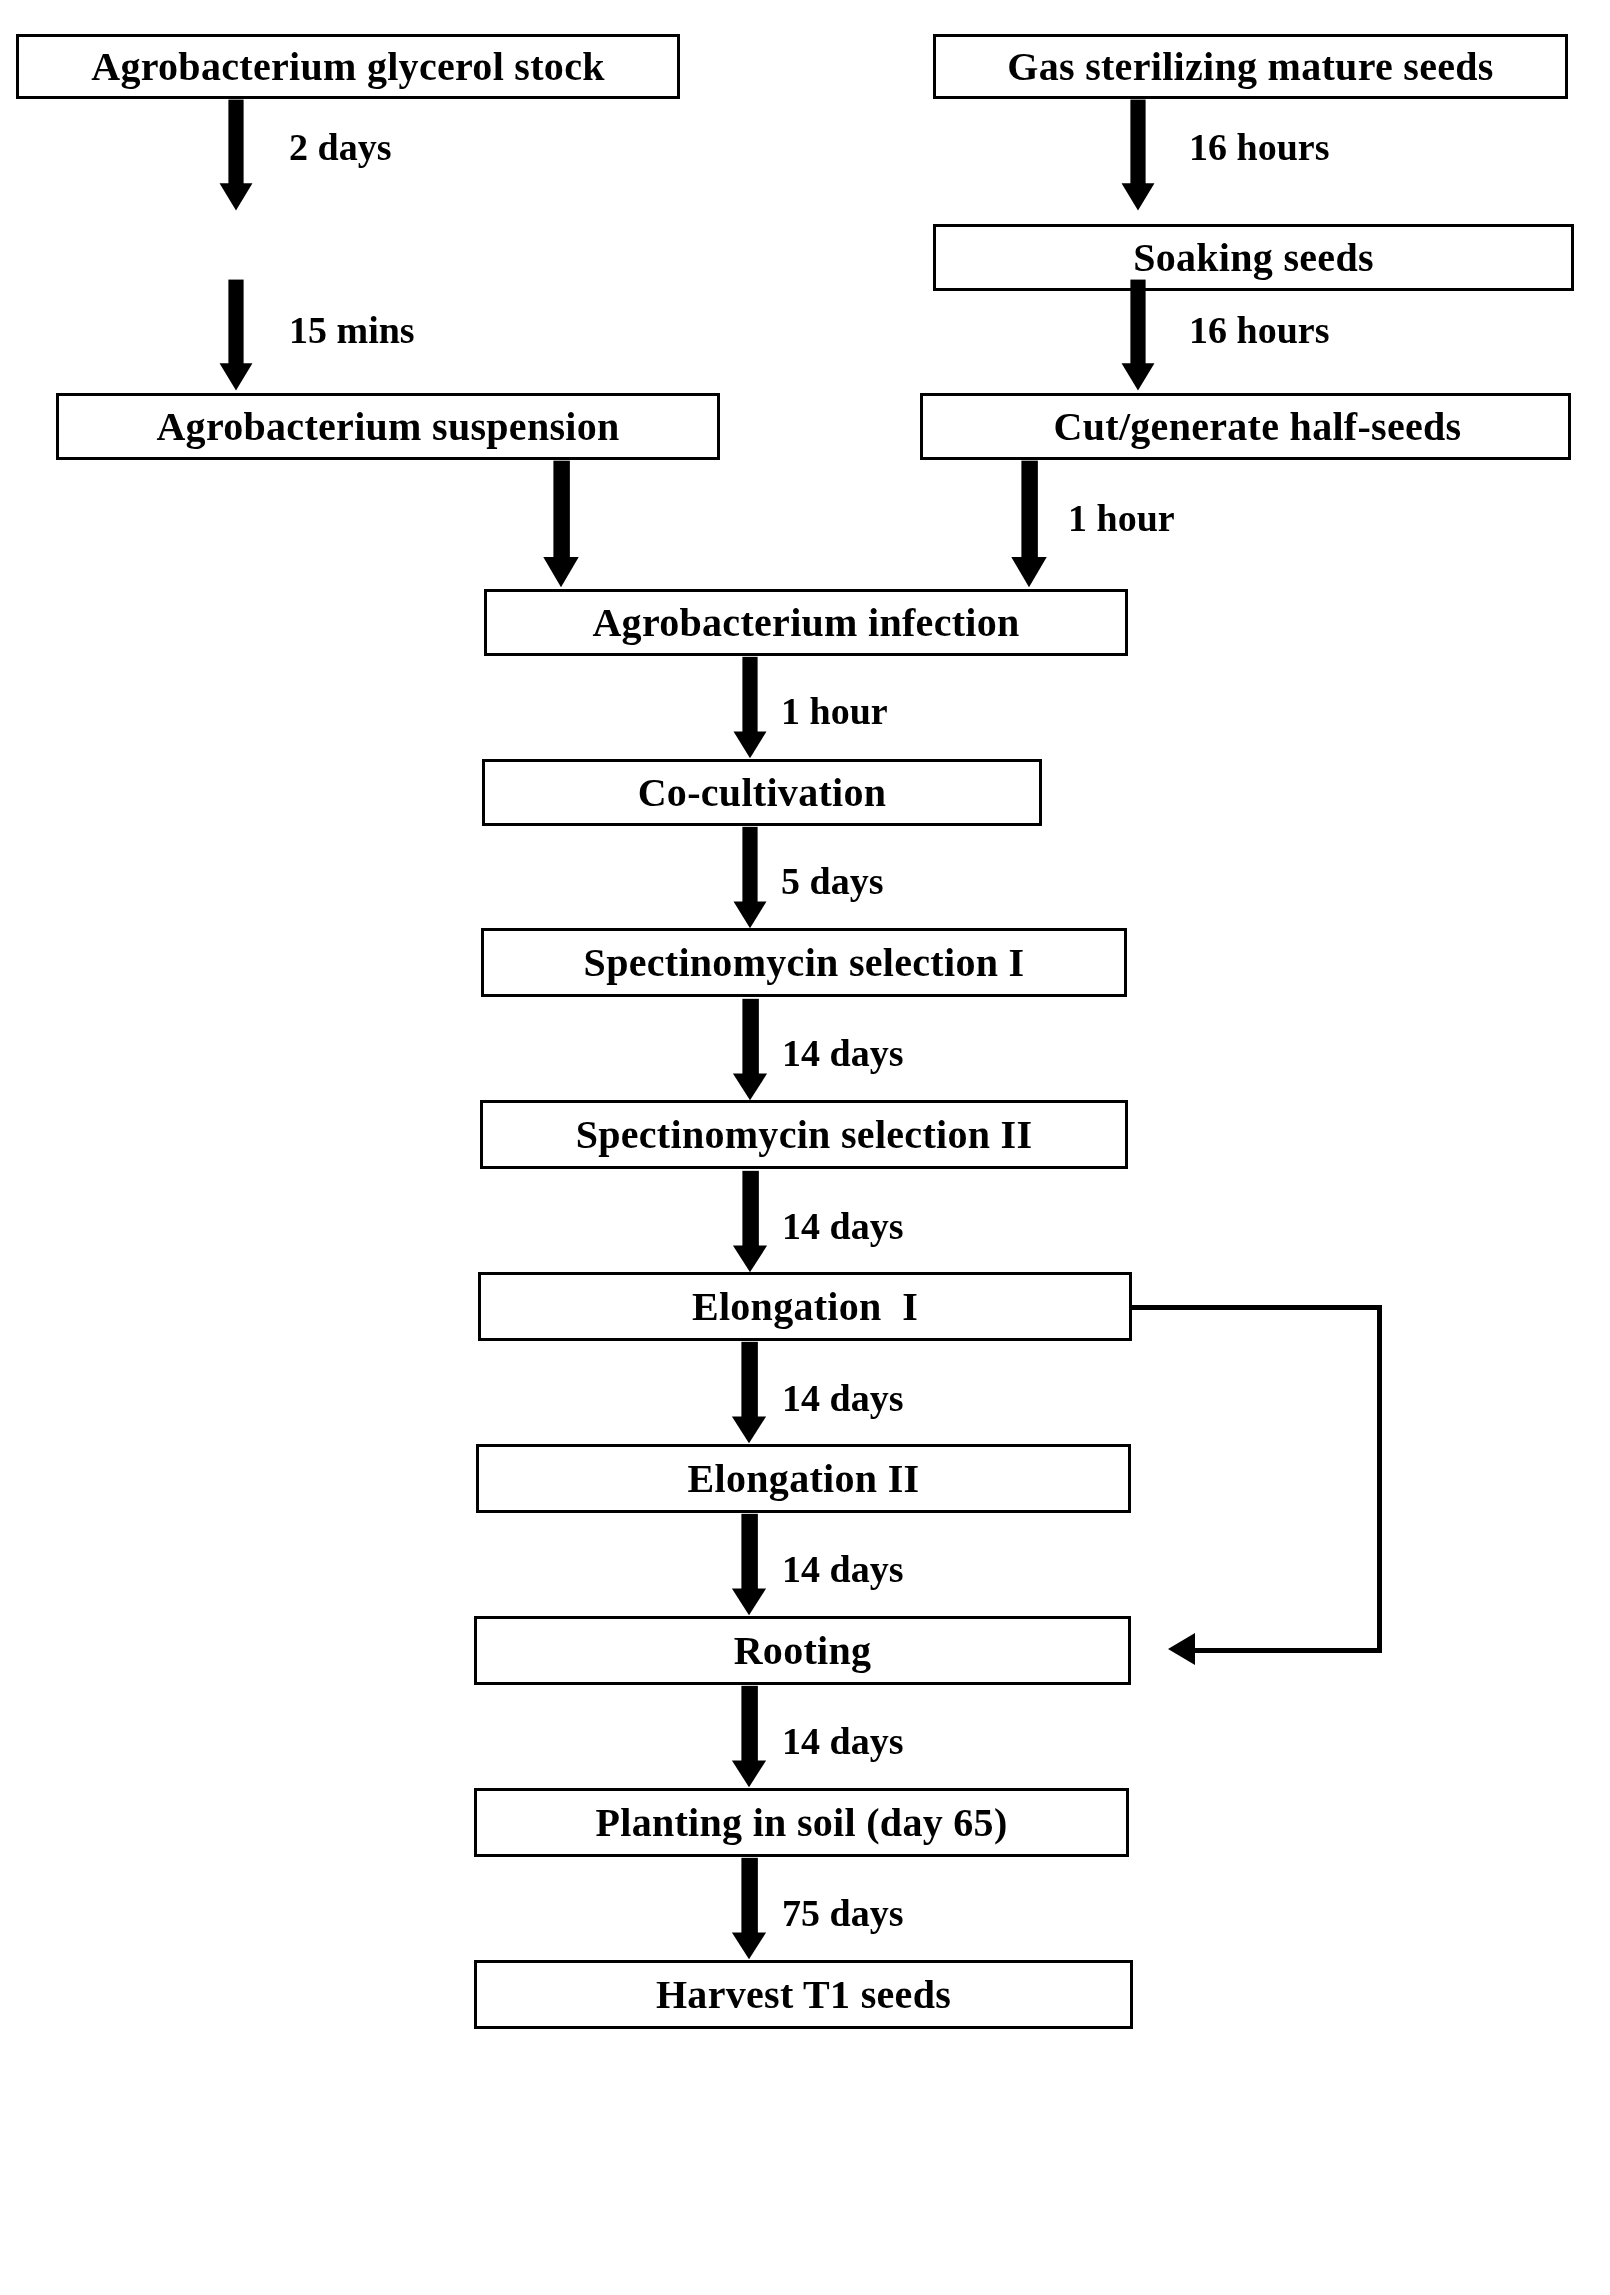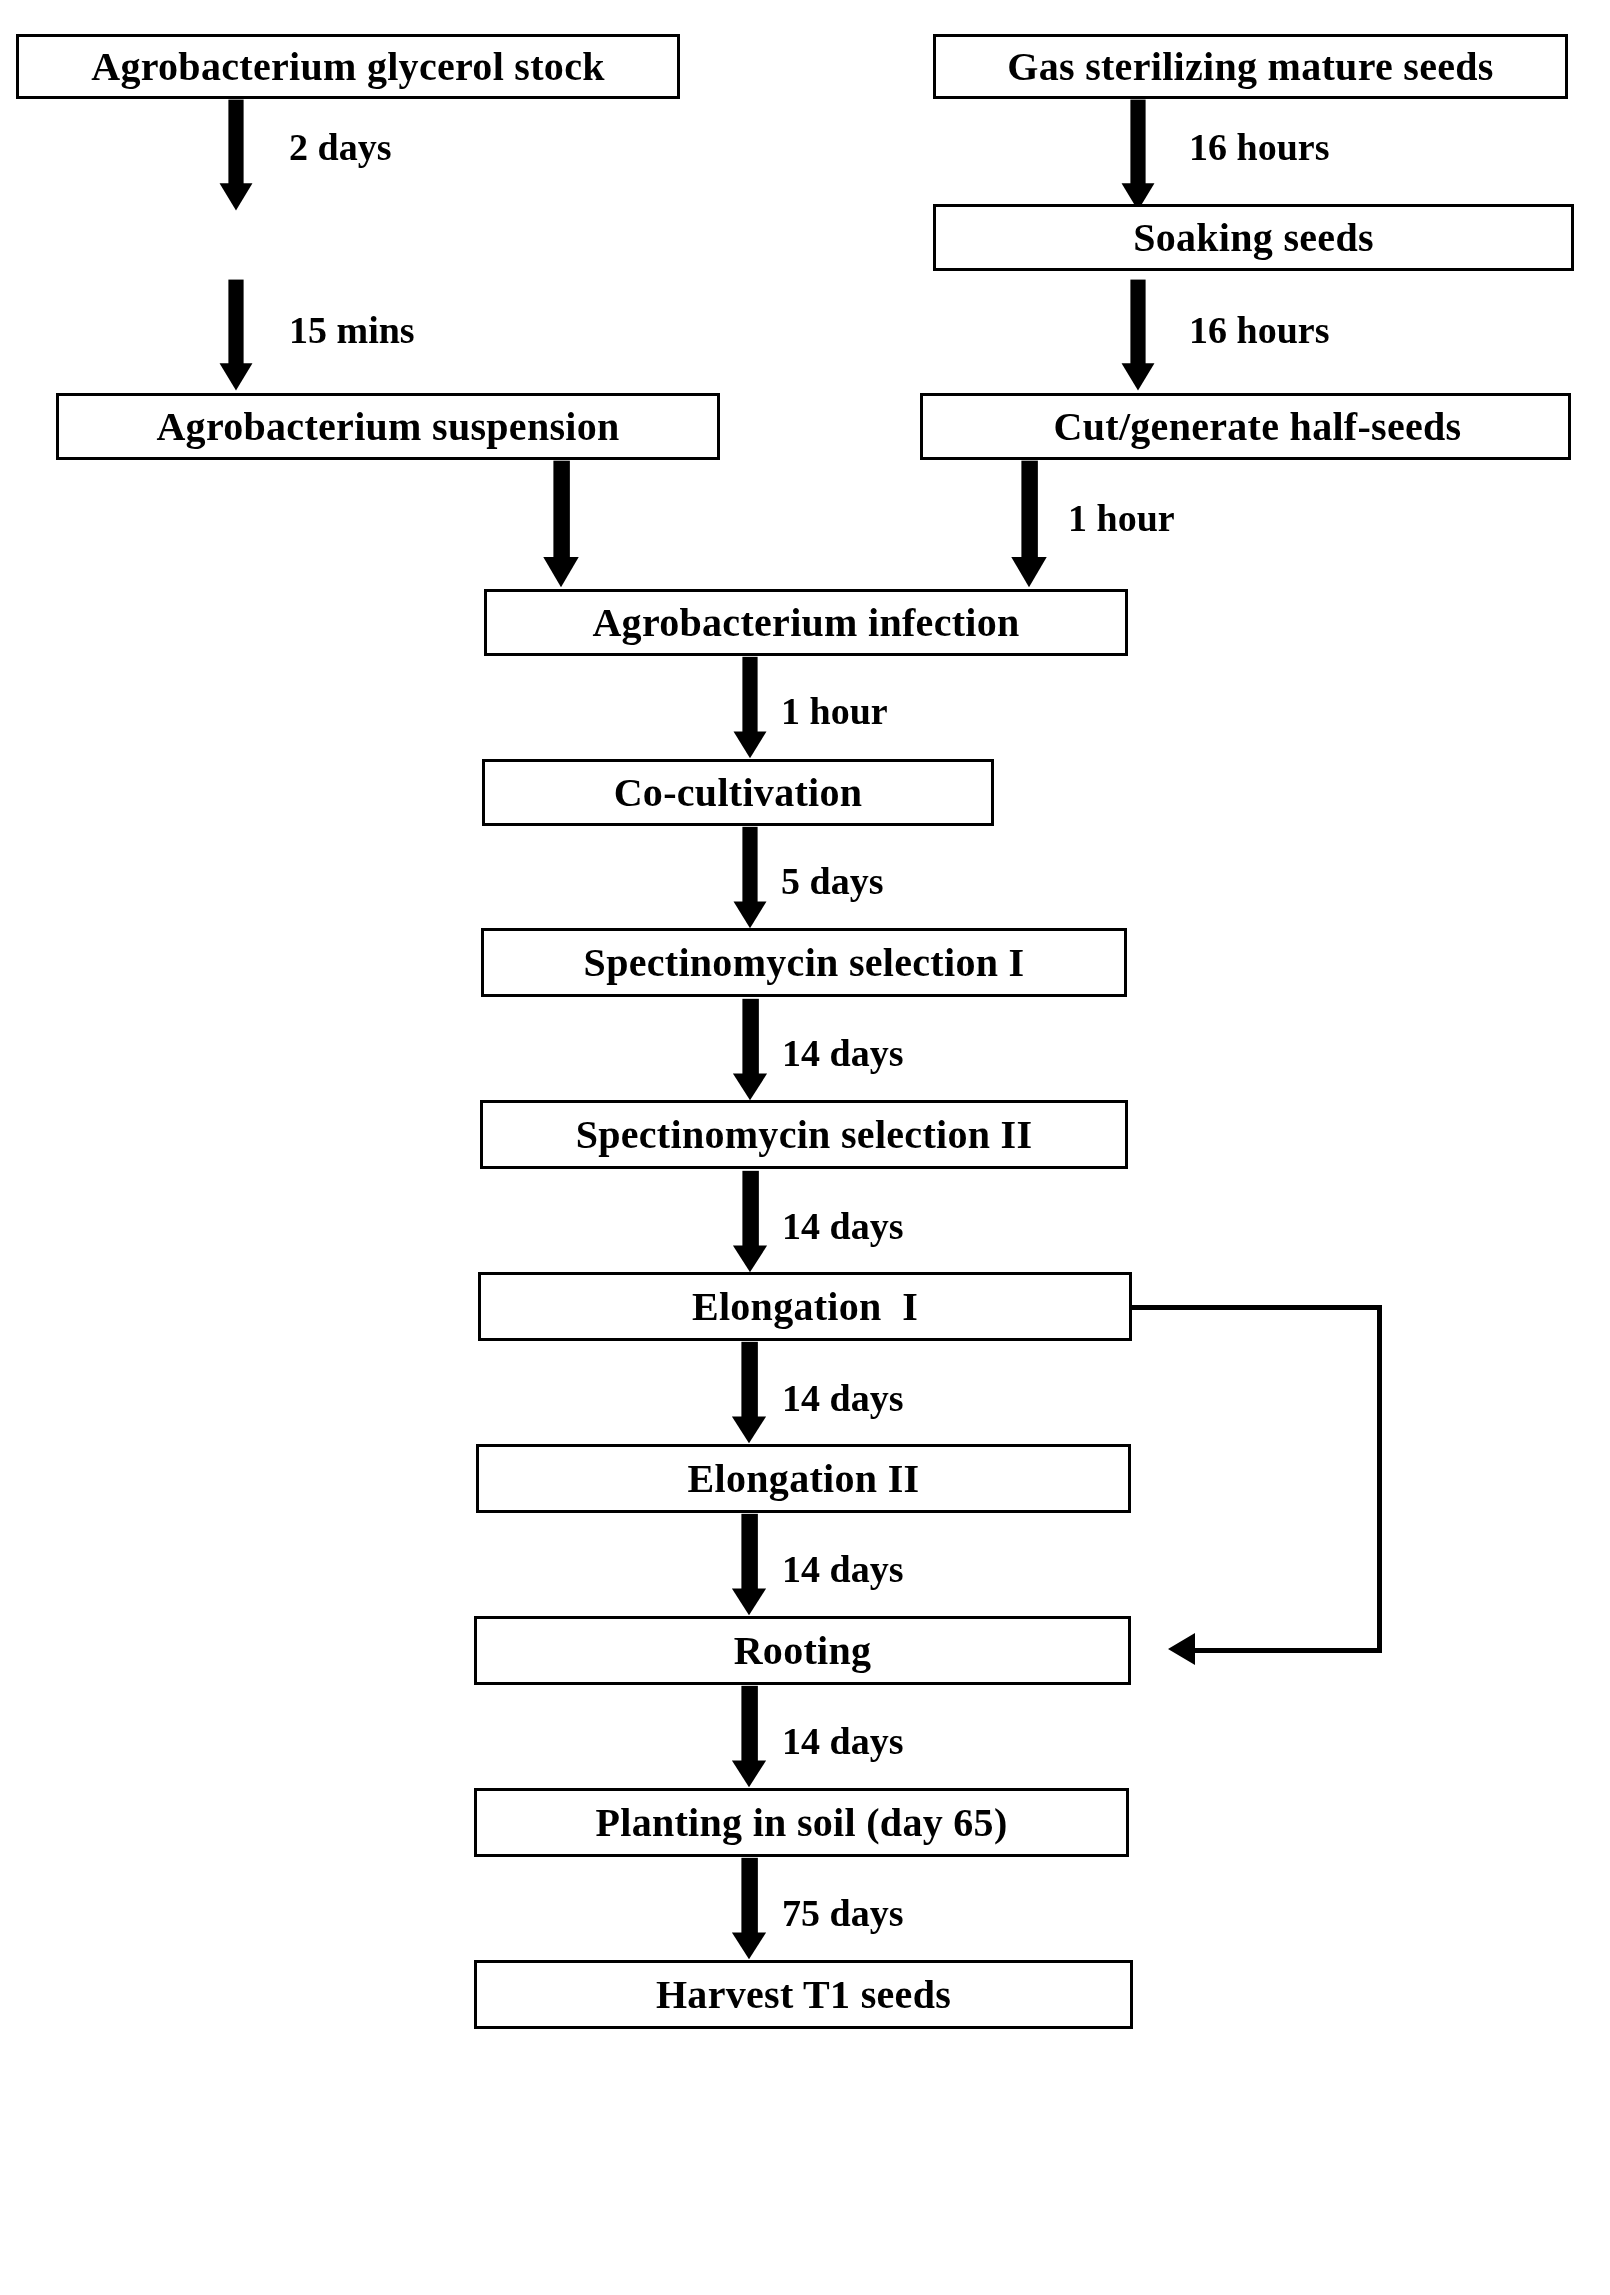--- a/index.html
+++ b/index.html
@@ -88,21 +88,21 @@
   <div class="node" style="left:933px; top:34px; width:635px; height:65px;">
     <span>Gas sterilizing mature seeds</span>
   </div>
 
   <svg class="arrow" style="left:1119px; top:99px; width:38px; height:112px;" viewBox="0 0 60 175">
     <rect x="18" y="0" width="24" height="140" fill="#000"></rect>
     <polygon points="4,132 56,132 30,175" fill="#000"></polygon>
   </svg>
   <div class="edge-label" style="left:1189px; top:128px;">16 hours</div>
 
-  <div class="node" style="left:933px; top:204px; width:641px; height:67px;">
+  <div class="node" style="left:933px; top:224px; width:641px; height:67px;">
     <span>Soaking seeds</span>
   </div>
 
   <svg class="arrow" style="left:1119px; top:279px; width:38px; height:112px;" viewBox="0 0 60 175">
     <rect x="18" y="0" width="24" height="140" fill="#000"></rect>
     <polygon points="4,132 56,132 30,175" fill="#000"></polygon>
   </svg>
   <div class="edge-label" style="left:1189px; top:311px;">16 hours</div>
 
   <div class="node" style="left:920px; top:393px; width:651px; height:67px;padding-left:24px;">
@@ -118,21 +118,21 @@
   <div class="node" style="left:484px; top:589px; width:644px; height:67px;">
     <span>Agrobacterium infection</span>
   </div>
 
   <svg class="arrow" style="left:731px; top:656px; width:38px; height:103px;" viewBox="0 0 60 160">
     <rect x="18" y="0" width="24" height="126" fill="#000"></rect>
     <polygon points="4,118 56,118 30,160" fill="#000"></polygon>
   </svg>
   <div class="edge-label" style="left:781px; top:692px;">1 hour</div>
 
-  <div class="node" style="left:482px; top:759px; width:512px; height:67px;">
+  <div class="node" style="left:482px; top:759px; width:560px; height:67px;">
     <span>Co-cultivation</span>
   </div>
 
   <svg class="arrow" style="left:731px; top:826px; width:38px; height:103px;" viewBox="0 0 60 160">
     <rect x="18" y="0" width="24" height="126" fill="#000"></rect>
     <polygon points="4,118 56,118 30,160" fill="#000"></polygon>
   </svg>
   <div class="edge-label" style="left:781px; top:862px;">5 days</div>
 
   <div class="node" style="left:481px; top:928px; width:646px; height:69px;">

